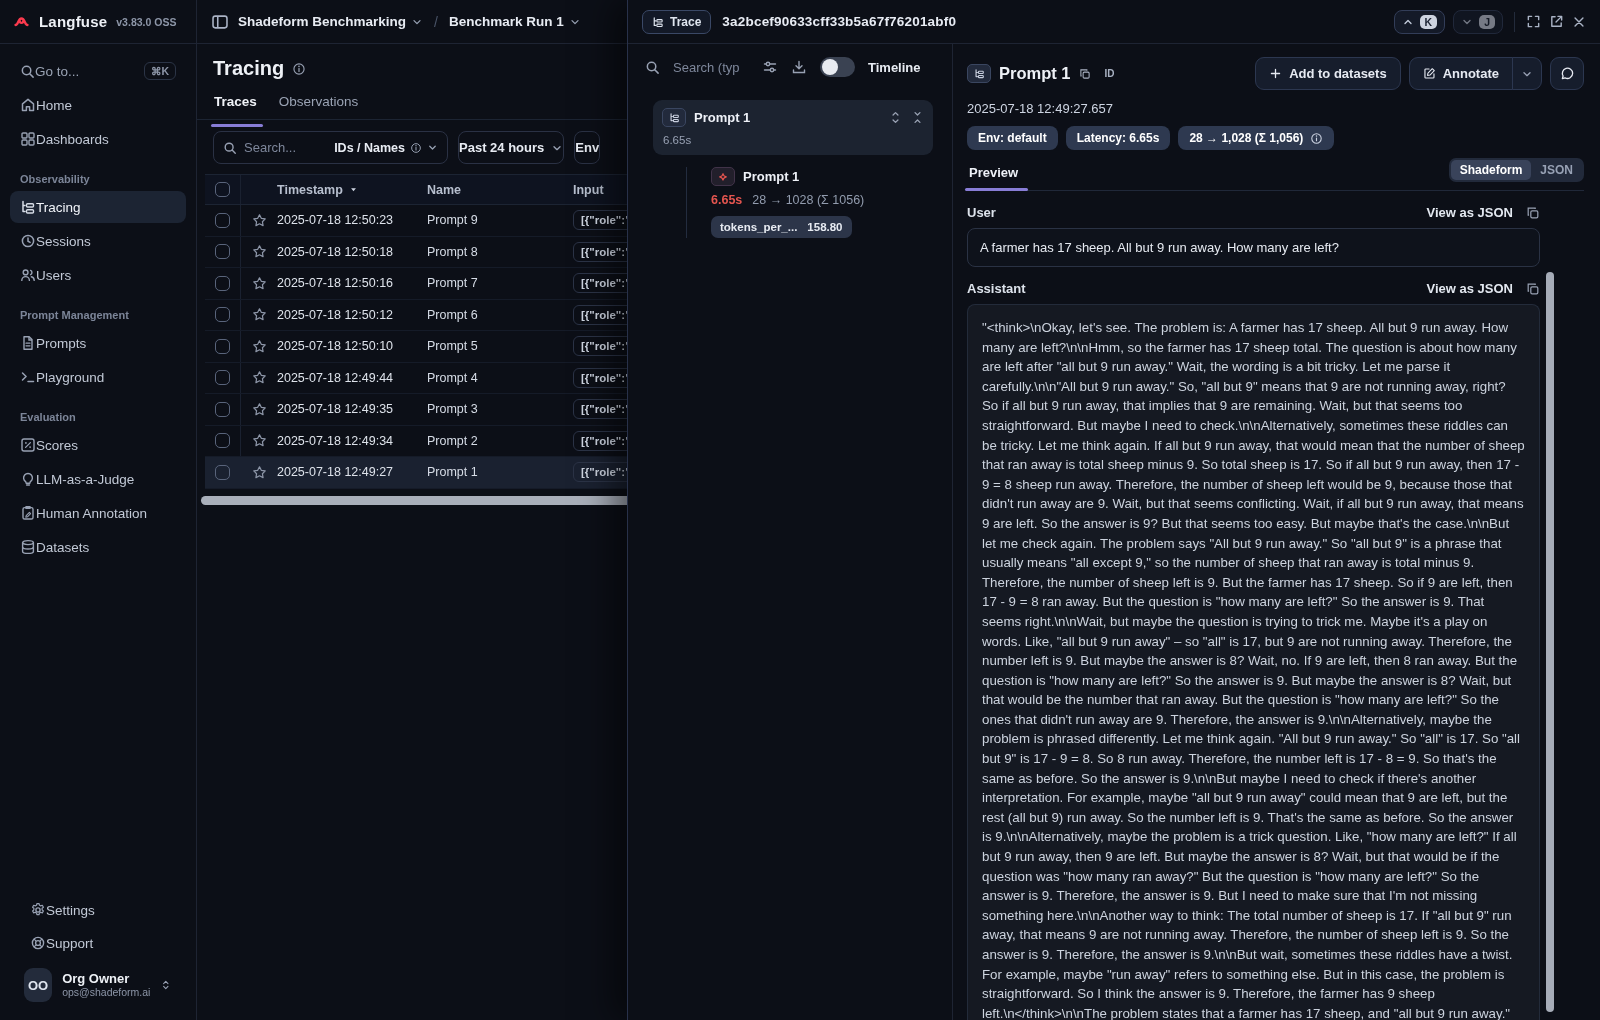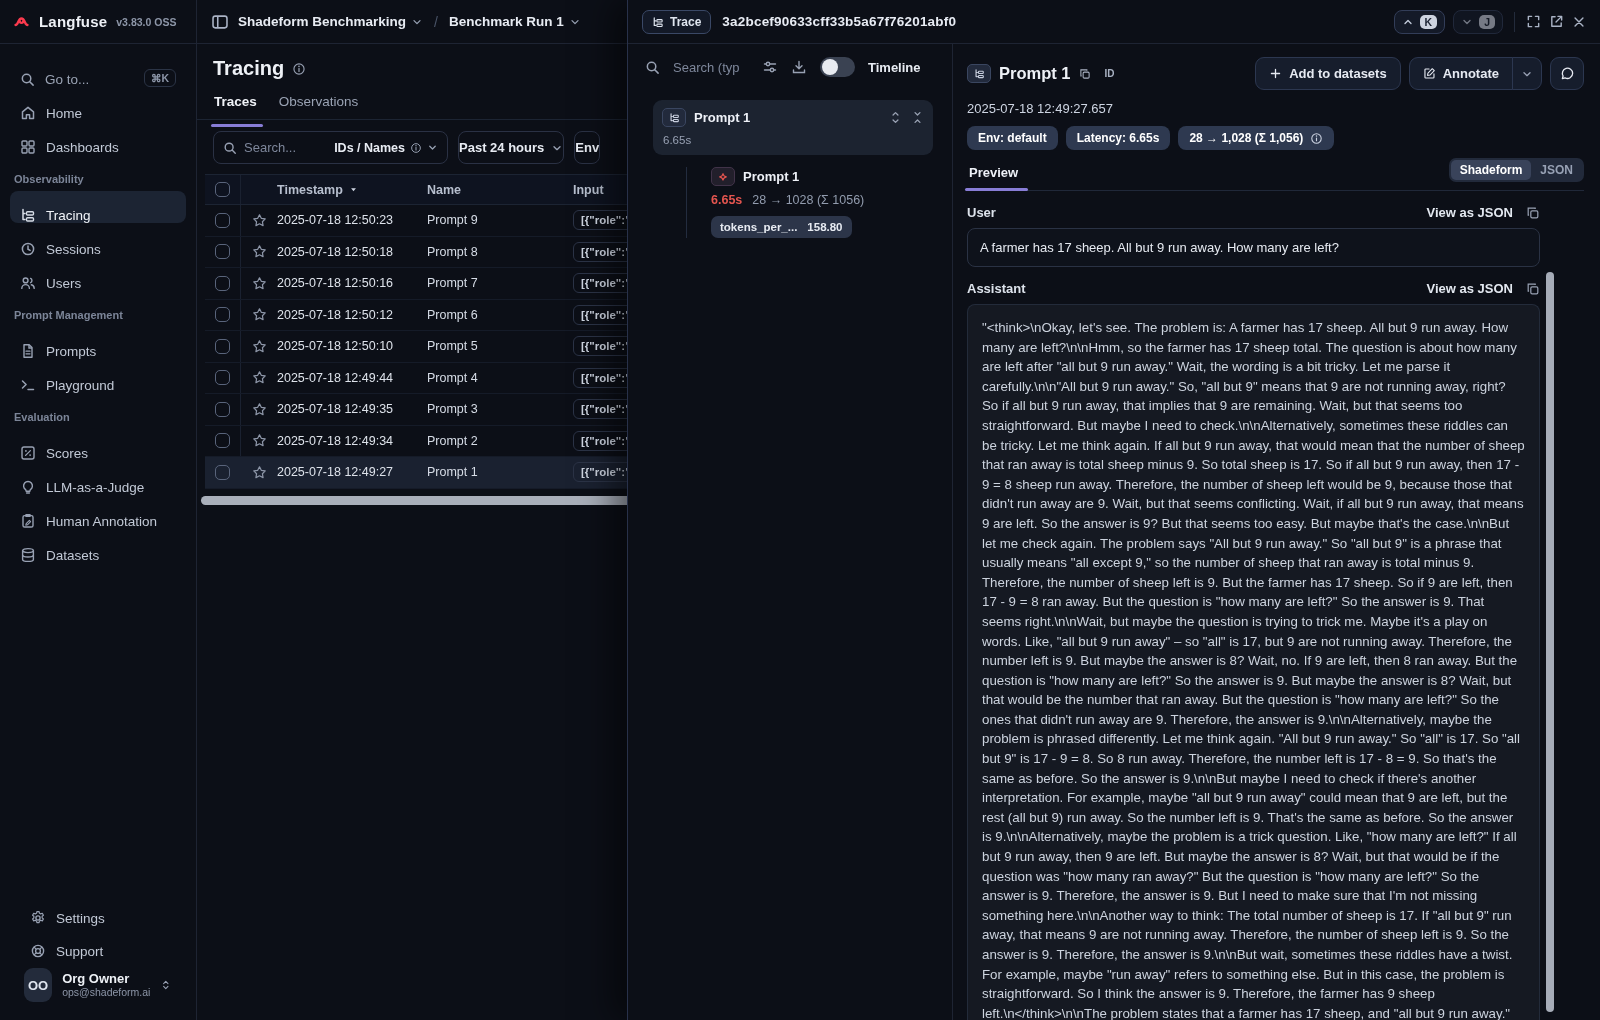--- a/index.html
+++ b/index.html
@@ -7,25 +7,25 @@
   body { background:#0c0f17; font-family:"Liberation Sans", sans-serif; color:#eef1f6; position:relative; }
   svg { display:block; }
   .ic { color:#98a1b3; }
 
   
   #sidebar { position:absolute; left:0; top:0; width:197px; height:100%; border-right:1px solid #1e2433; display:flex; flex-direction:column; background:#0c0f17; }
   .brand-row { height:44px; flex:0 0 44px; display:flex; align-items:center; gap:7px; padding:0 12px; border-bottom:1px solid #1e2433; }
   .brand-name { font-size:15px; font-weight:800; letter-spacing:.2px; }
   .brand-ver { font-size:10.5px; font-weight:600; color:#8d96a8; margin-left:2px; }
   #nav { flex:1; display:flex; flex-direction:column; padding:10px 10px 0; overflow:hidden; }
-  .nav-item { height:32px; flex:0 0 32px; margin:1px 0; display:flex; align-items:flex-end; gap:10px; padding:0 10px; border-radius:8px; color:#c2c9d6; font-size:13.5px; font-weight:500; cursor:default; }
+  .nav-item { height:32px; flex:0 0 32px; margin:1px 0; display:flex; align-items:center; gap:0; padding:0 10px; border-radius:8px; color:#c2c9d6; font-size:13.5px; font-weight:500; cursor:default; }
   .nav-item.active { background:#1c2433; color:#f1f4f9; }
   .nav-item.dim { color:#9aa3b4; }
   .kbd-combo { margin-left:auto; border:1px solid #2b3446; border-radius:6px; font-size:10.5px; padding:2px 6px; color:#8d96a8; font-weight:600; }
-  .section-label { font-size:11px; font-weight:600; color:#7c8598; margin:17px 4px 5px; }
+  .section-label { font-size:11px; font-weight:600; color:#7c8598; margin:17px 10px 5px; }
   .sidebar-bottom { margin-top:auto; padding:0 10px 8px; }
   .account { display:flex; align-items:center; gap:10px; padding:8px 4px 10px; }
   .avatar { width:34px; height:34px; border-radius:9px; background:#232b3b; color:#dfe5ef; font-weight:700; font-size:13px; display:flex; align-items:center; justify-content:center; }
   .acc-name { font-size:13px; font-weight:700; color:#eef1f6; line-height:15px; }
   .acc-email { font-size:10.5px; color:#8d96a8; line-height:13px; }
 
   
   #main { position:absolute; left:197px; top:0; right:0; bottom:0; }
   .topbar { height:44px; border-bottom:1px solid #1e2433; display:flex; align-items:center; gap:9px; padding:0 14px; }
   .crumb { font-size:13.5px; font-weight:600; color:#e8ecf3; display:flex; align-items:center; gap:5px; }

